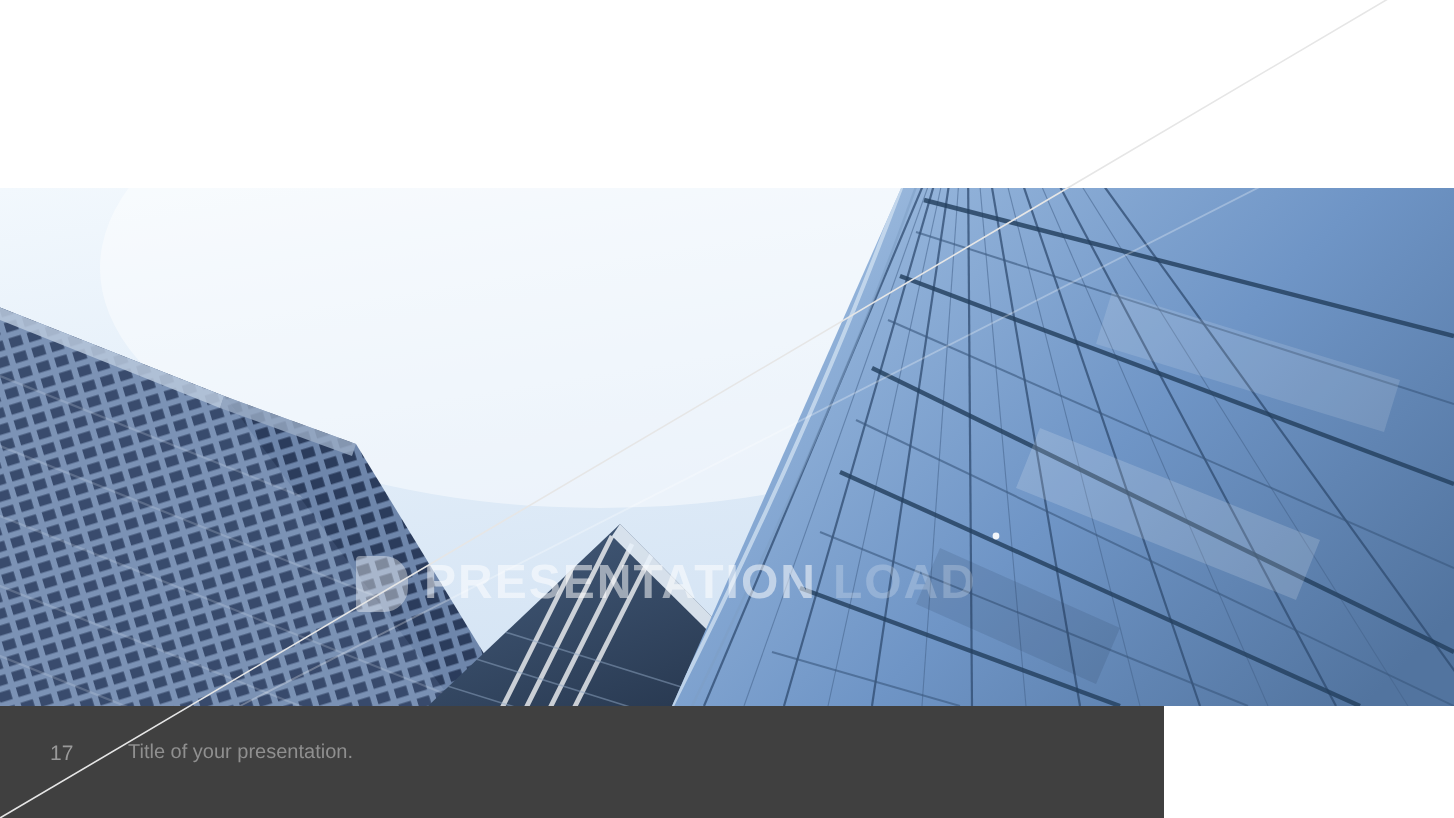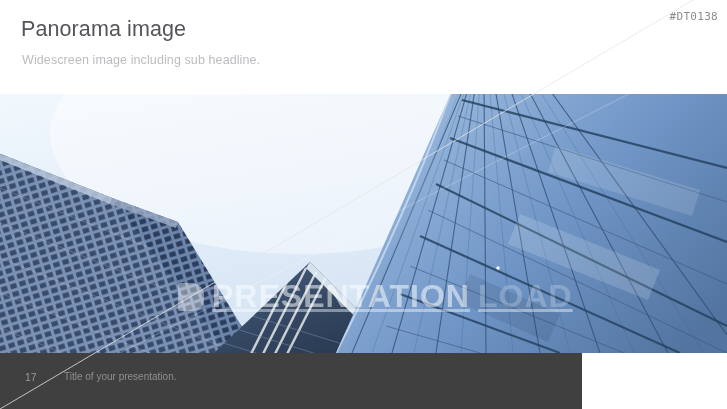--- a/index.html
+++ b/index.html
@@ -78,31 +78,30 @@
     overflow: hidden;
     background: linear-gradient(160deg, #eef6fc 0%, #dfeaf7 45%, #cfe0f2 100%);
     z-index: 2;
   }
   .photo svg { display: block; }
 
   .watermark {
     position: absolute;
     left: 178px;
     top: 184px;
-    font-size: 32px;
+    font-size: 24px;
     font-weight: 700;
     letter-spacing: 1px;
     color: rgba(255,255,255,0.42);
     z-index: 3;
     white-space: nowrap;
     pointer-events: none;
     display: flex;
     align-items: center;
     gap: 8px;
-    text-decoration: underline;
   }
   .wm-mark {
     display: inline-block;
     width: 26px;
     height: 28px;
     background: rgba(255,255,255,0.40);
     border-radius: 2px 12px 12px 2px;
   }
   .wm-text-a { color: rgba(255,255,255,0.52); }
   .wm-text-b { color: rgba(255,255,255,0.22); }
@@ -144,25 +143,20 @@
     letter-spacing: 1.7px;
     color: #b4b4b4;
   }
   .logo-text .strong { font-weight: 700; color: #a8a8a8; }
 </style>
 </head>
 <body>
 
 <div class="slide">
 
-  <div class="header">
-    <div class="slide-code">#DT0138</div>
-    <div class="title">Panorama image</div>
-    <div class="subtitle">Widescreen image including sub headline.</div>
-  </div>
 
   <div class="photo">
     <svg width="727" height="259" viewBox="0 0 727 259">
       <defs>
         <linearGradient id="sky" x1="0" y1="0" x2="0.45" y2="1">
           <stop offset="0%" stop-color="#f2f8fd"></stop>
           <stop offset="45%" stop-color="#e3eef9"></stop>
           <stop offset="100%" stop-color="#d2e2f3"></stop>
         </linearGradient>
 

